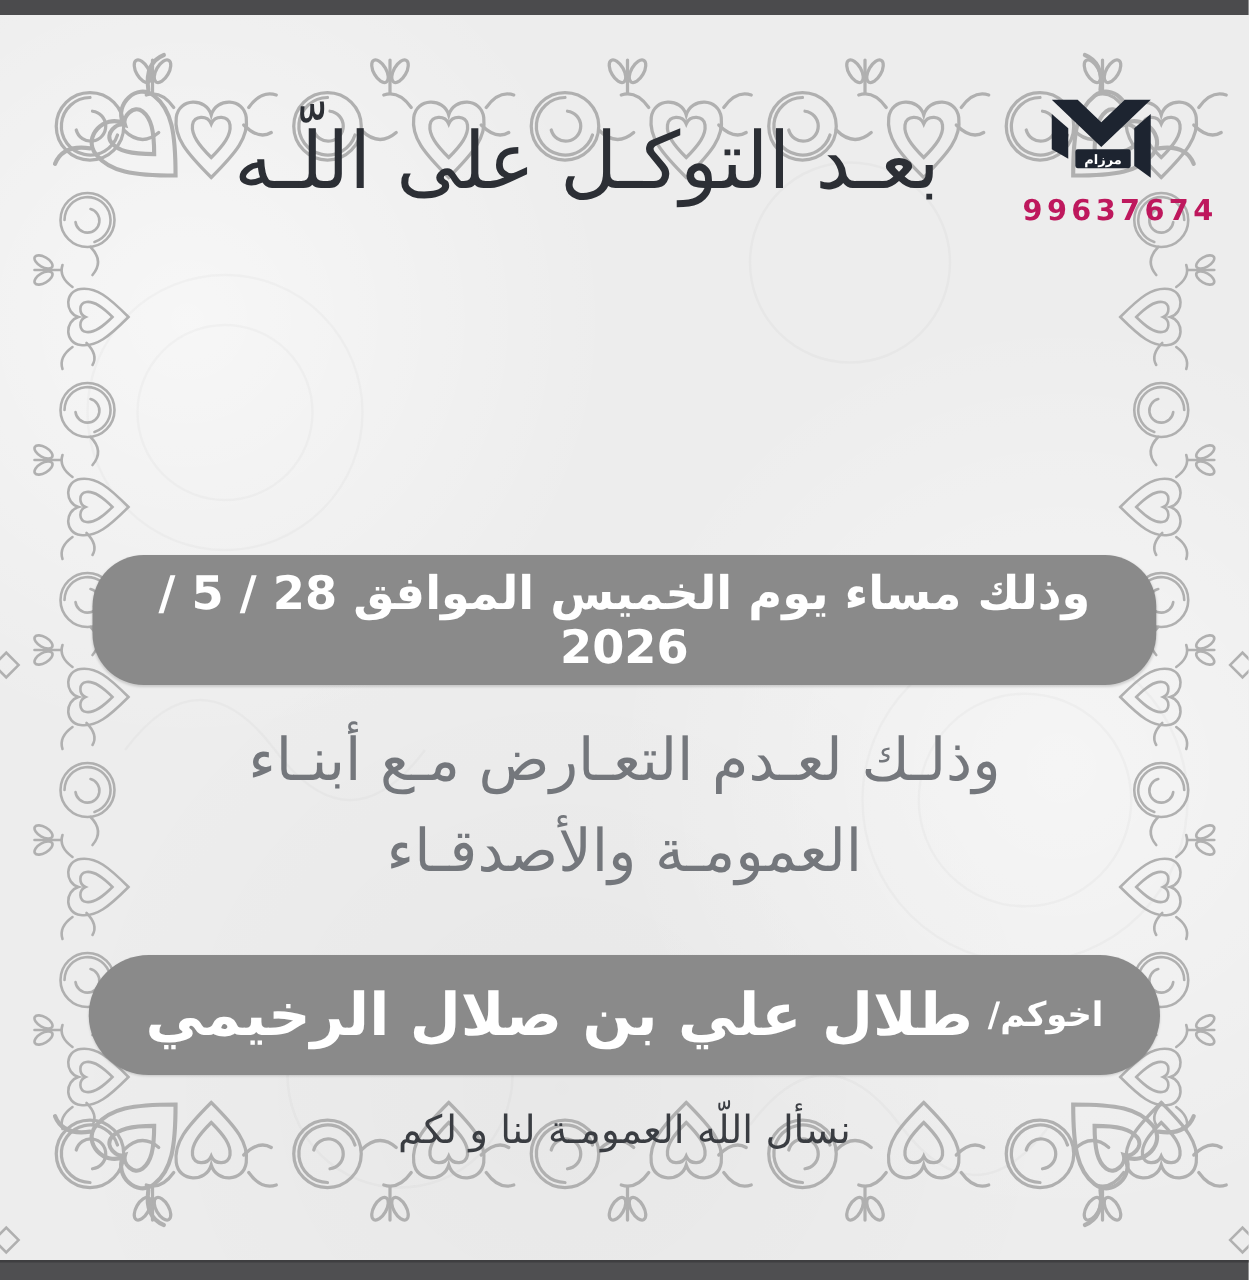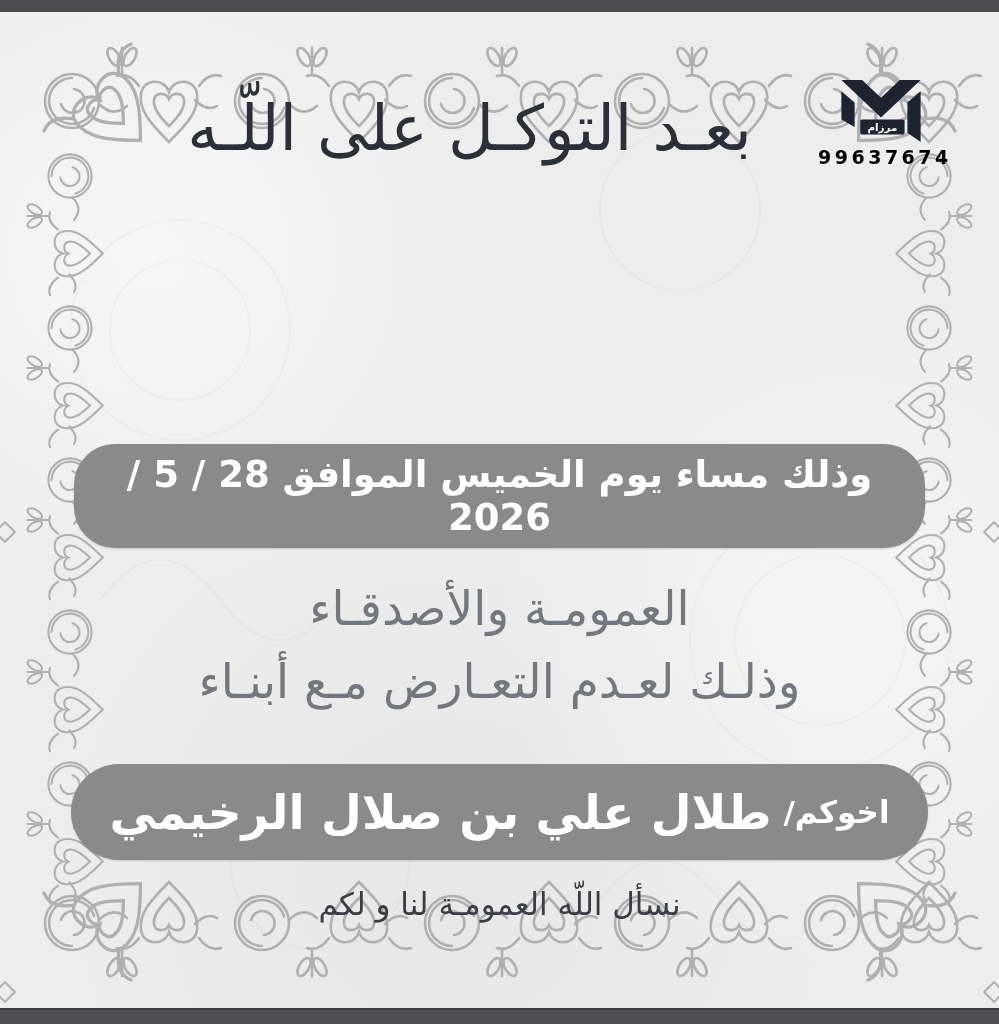--- a/index.html
+++ b/index.html
@@ -13,27 +13,27 @@
     font-family:"DejaVu Sans", sans-serif;
   }
   .strip{position:absolute;left:0;width:999px;background:#4b4b4d;}
   .strip.top{top:0;height:12px;}
   .strip.bottom{bottom:0;height:14px;background:#4f4f51;border-top:2px solid #3e3e40;}
   #ornament{position:absolute;left:0;top:0;pointer-events:none;}
   .content{position:absolute;inset:0;direction:rtl;text-align:center;}
   .opening{position:absolute;top:92px;left:0;right:60px;font-size:63px;color:#2c2f35;}
   .logo-block{position:absolute;top:78px;left:818px;width:126px;direction:ltr;text-align:right;}
   .logo-block svg{display:block;margin:0 auto;}
-  .phone{font-size:19px;font-weight:bold;color:#000000;letter-spacing:3.5px;margin-top:2px;white-space:nowrap;}
+  .phone{font-size:23px;font-weight:bold;color:#be185d;letter-spacing:3.5px;margin-top:12px;white-space:nowrap;}
   .praise{position:absolute;top:238px;left:0;right:0;font-size:31px;color:#6b6e74;}
   .title{position:absolute;top:290px;left:0;right:0;font-size:72px;font-weight:bold;color:#141519;}
   .pill{position:absolute;background:#8a8a8a;color:#ffffff;display:flex;align-items:center;justify-content:center;box-shadow:0 1px 2px rgba(0,0,0,0.15);}
   .pill1{left:74px;top:444px;width:851px;height:104px;border-radius:41px;font-size:37px;font-weight:bold;}
   .pill2{left:71px;top:764px;width:857px;height:96px;border-radius:48px;}
-  .pill2 .prefix{font-size:31px;font-weight:bold;margin-left:12px;}
+  .pill2 .prefix{font-size:27px;font-weight:bold;margin-left:12px;}
   .pill2 .name{font-size:47px;font-weight:bold;}
   .reason{position:absolute;top:572px;left:0;right:0;font-size:47px;color:#74777c;line-height:73px;}
   .closing{position:absolute;top:886px;left:0;right:0;font-size:31px;color:#3a3d42;}
 </style>
 </head>
 <body>
 
 <div class="strip top"></div>
 <div class="strip bottom"></div>
 
@@ -126,22 +126,22 @@
     <div class="phone">99637674</div>
   </div>
 
 
 
   <div class="pill pill1">
     <span>وذلك مساء يوم الخميس الموافق 28 / 5 / 2026</span>
   </div>
 
   <div class="reason">
+    <div>وذلـك لعـدم التعـارض مـع أبنـاء</div>
     <div>العمومـة والأصدقـاء</div>
-    <div>وذلـك لعـدم التعـارض مـع أبنـاء</div>
   </div>
 
   <div class="pill pill2">
     <span class="prefix">اخوكم/</span>
     <span class="name">طلال علي بن صلال الرخيمي</span>
   </div>
 
   <div class="closing">نسأل اللّه العمومـة لنا و لكم</div>
 
 </div>

